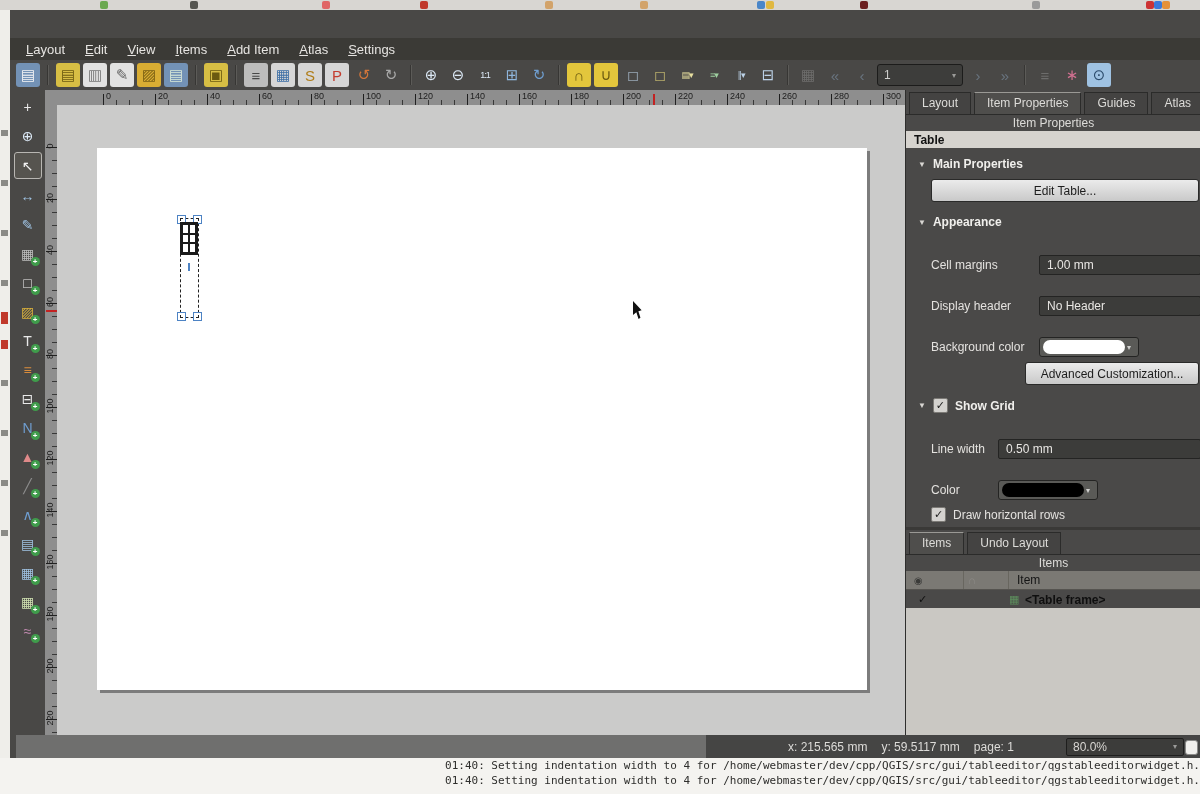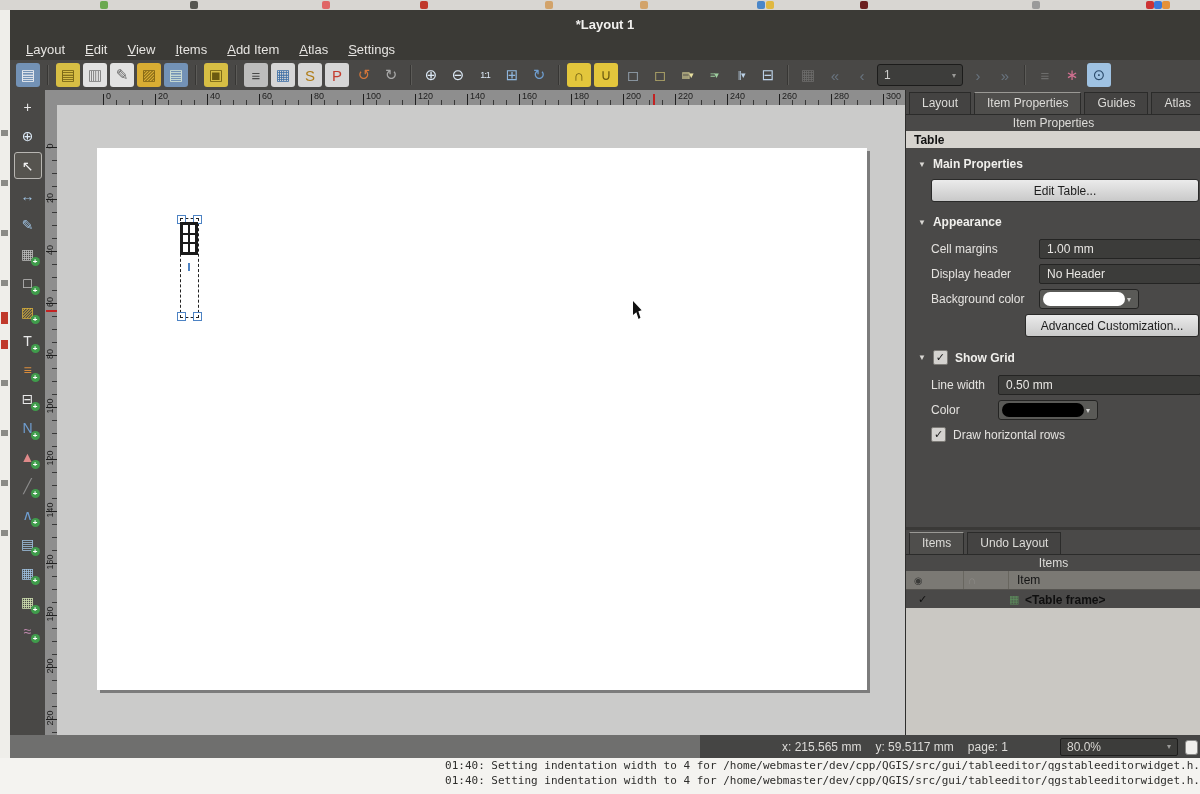--- a/index.html
+++ b/index.html
@@ -91,21 +91,21 @@
        color:#dddcd9;font-size:12px;}
   #type-bar{height:17px;background:#d6d3ce;color:#121212;font-weight:bold;
        display:flex;align-items:center;padding-left:8px;}
   #props{position:absolute;left:0;top:57px;width:100%;height:380px;overflow:hidden;}
   .sec-head{display:flex;align-items:center;gap:7px;padding:10px 0 5px 12px;}
   .sec-arrow{font-size:8px;color:#d8d6d2;}
   .sec-label{font-weight:bold;color:#f0efec;}
   .big-btn{height:21px;margin:3px 2px 3px 25px;background:linear-gradient(#ebebeb,#c9c9c9);
        border:1px solid #2a2a29;border-radius:3px;color:#1d1d1d;display:flex;
        align-items:center;justify-content:center;font-size:12px;}
-  .prop-row{display:flex;align-items:center;margin:5px 0 5px 25px;height:20px;}
+  .prop-row{display:flex;align-items:center;margin:21px 0 5px 25px;height:20px;}
   .prop-row .lbl{flex:none;color:#e4e2df;}
   .lblA{width:108px;}  .lblB{width:67px;}
   .field{flex:1;height:20px;background:#3c3c3a;border:1px solid #242423;border-radius:2px;
        color:#e8e6e3;display:flex;align-items:center;padding:0 7px;box-sizing:border-box;
        white-space:nowrap;overflow:hidden;}
   .colorbtn{width:100px;height:20px;background:#5a5a57;border:1px solid #242423;border-radius:3px;
        display:flex;align-items:center;padding:1px;box-sizing:border-box;}
   .colorbtn .swatch{flex:1;height:14px;border-radius:7px;margin:0 2px;}
   .colorbtn .arr{width:10px;font-size:8px;color:#cfcfcd;}
   .cb-row{display:flex;align-items:center;gap:7px;margin:7px 0 7px 25px;}
@@ -120,21 +120,21 @@
   .col-lock{width:46px;text-align:left;padding-left:4px;box-sizing:border-box;color:#8d8b87;font-size:11px;
        border-left:1px solid #68665f;border-right:1px solid #68665f;height:100%;display:flex;align-items:center;}
   .col-item{flex:1;padding-left:8px;color:#151515;}
   #items-list{position:absolute;left:0;top:78px;bottom:0;width:100%;background:#cac8c3;}
   .item-row{height:19px;display:flex;align-items:center;color:#0f0f0f;border-bottom:1px solid #bdbbb6;}
   .item-row .chk{width:57px;padding-left:12px;box-sizing:border-box;font-size:11px;}
   .item-row .lk{width:46px;}
   .item-row .ic{width:16px;color:#5d8f5d;font-size:11px;}
   .item-row .lab{font-weight:bold;}
   
-  #statusbar{position:absolute;left:0;top:725px;right:0;height:23px;background:#6f6f6e;}
+  #statusbar{position:absolute;left:6px;top:725px;right:0;height:23px;background:#6f6f6e;}
   #status-right{position:absolute;left:690px;top:0;right:0;height:100%;background:#454544;
        display:flex;align-items:center;color:#dddcd9;font-size:12px;}
   #coords{display:flex;gap:14px;margin-left:82px;white-space:nowrap;}
   #zoom-combo{position:absolute;left:360px;width:118px;height:18px;background:#3c3c3a;
        border:1px solid #1e1e1d;border-radius:2px;color:#d8d6d2;font-size:12px;
        display:flex;align-items:center;justify-content:space-between;padding:0 6px;box-sizing:border-box;}
   #zoom-combo .arr{font-size:8px;color:#9a9a98;}
   #zoom-slider{position:absolute;right:2px;top:5px;width:11px;height:13px;background:#f0efec;
        border-radius:3px;border:1px solid #8a8a88;}
   
@@ -169,23 +169,20 @@
     <span class="edge-mark" style="left: 1px; top: 220px; width: 7px; height: 6px; background: rgb(138, 138, 134);"></span>
     <span class="edge-mark" style="left: 1px; top: 270px; width: 7px; height: 6px; background: rgb(138, 138, 134);"></span>
     <span class="edge-mark" style="left: 1px; top: 370px; width: 7px; height: 6px; background: rgb(138, 138, 134);"></span>
     <span class="edge-mark" style="left: 1px; top: 420px; width: 7px; height: 6px; background: rgb(138, 138, 134);"></span>
     <span class="edge-mark" style="left: 1px; top: 470px; width: 7px; height: 6px; background: rgb(138, 138, 134);"></span>
     <span class="edge-mark" style="left: 1px; top: 520px; width: 7px; height: 6px; background: rgb(138, 138, 134);"></span>
   </div>
 
 <div id="window">
 
-  <div id="titlebar">
-    <span>*Layout 1</span>
-  </div>
 
   <div id="menubar">
       <span class="menu-item">Layout</span>
       <span class="menu-item">Edit</span>
       <span class="menu-item">View</span>
       <span class="menu-item">Items</span>
       <span class="menu-item">Add Item</span>
       <span class="menu-item">Atlas</span>
       <span class="menu-item">Settings</span>
     </div>

